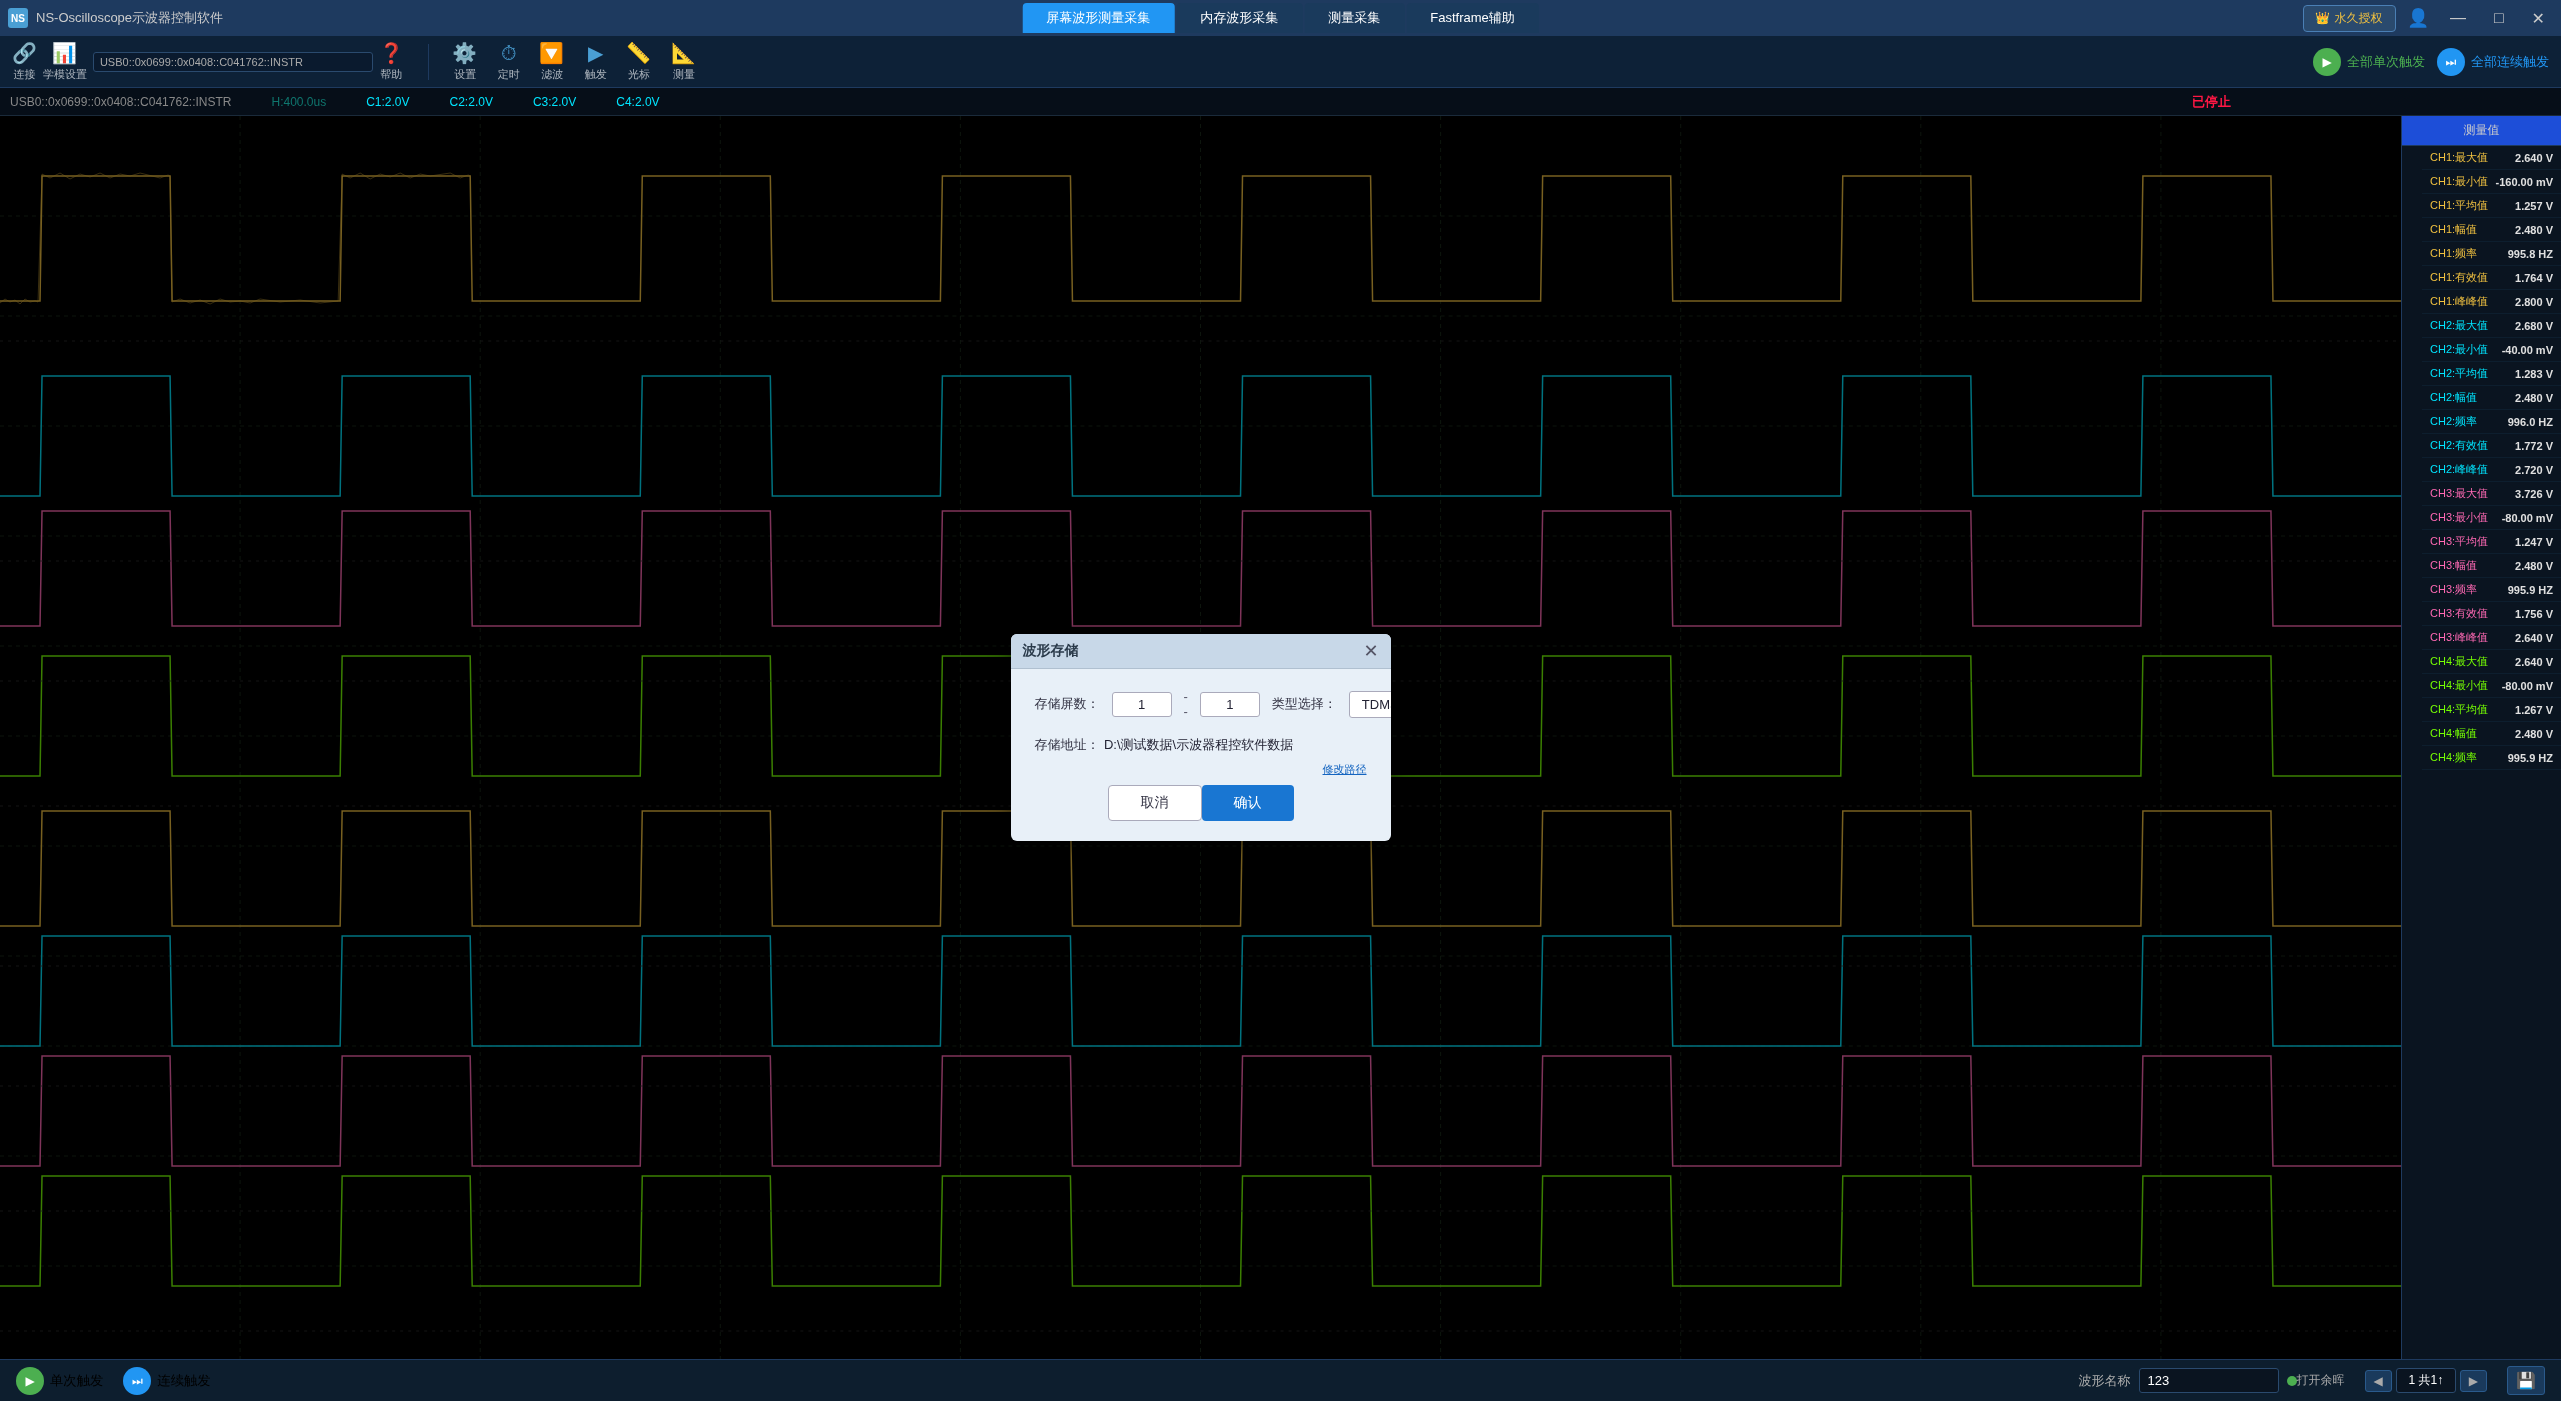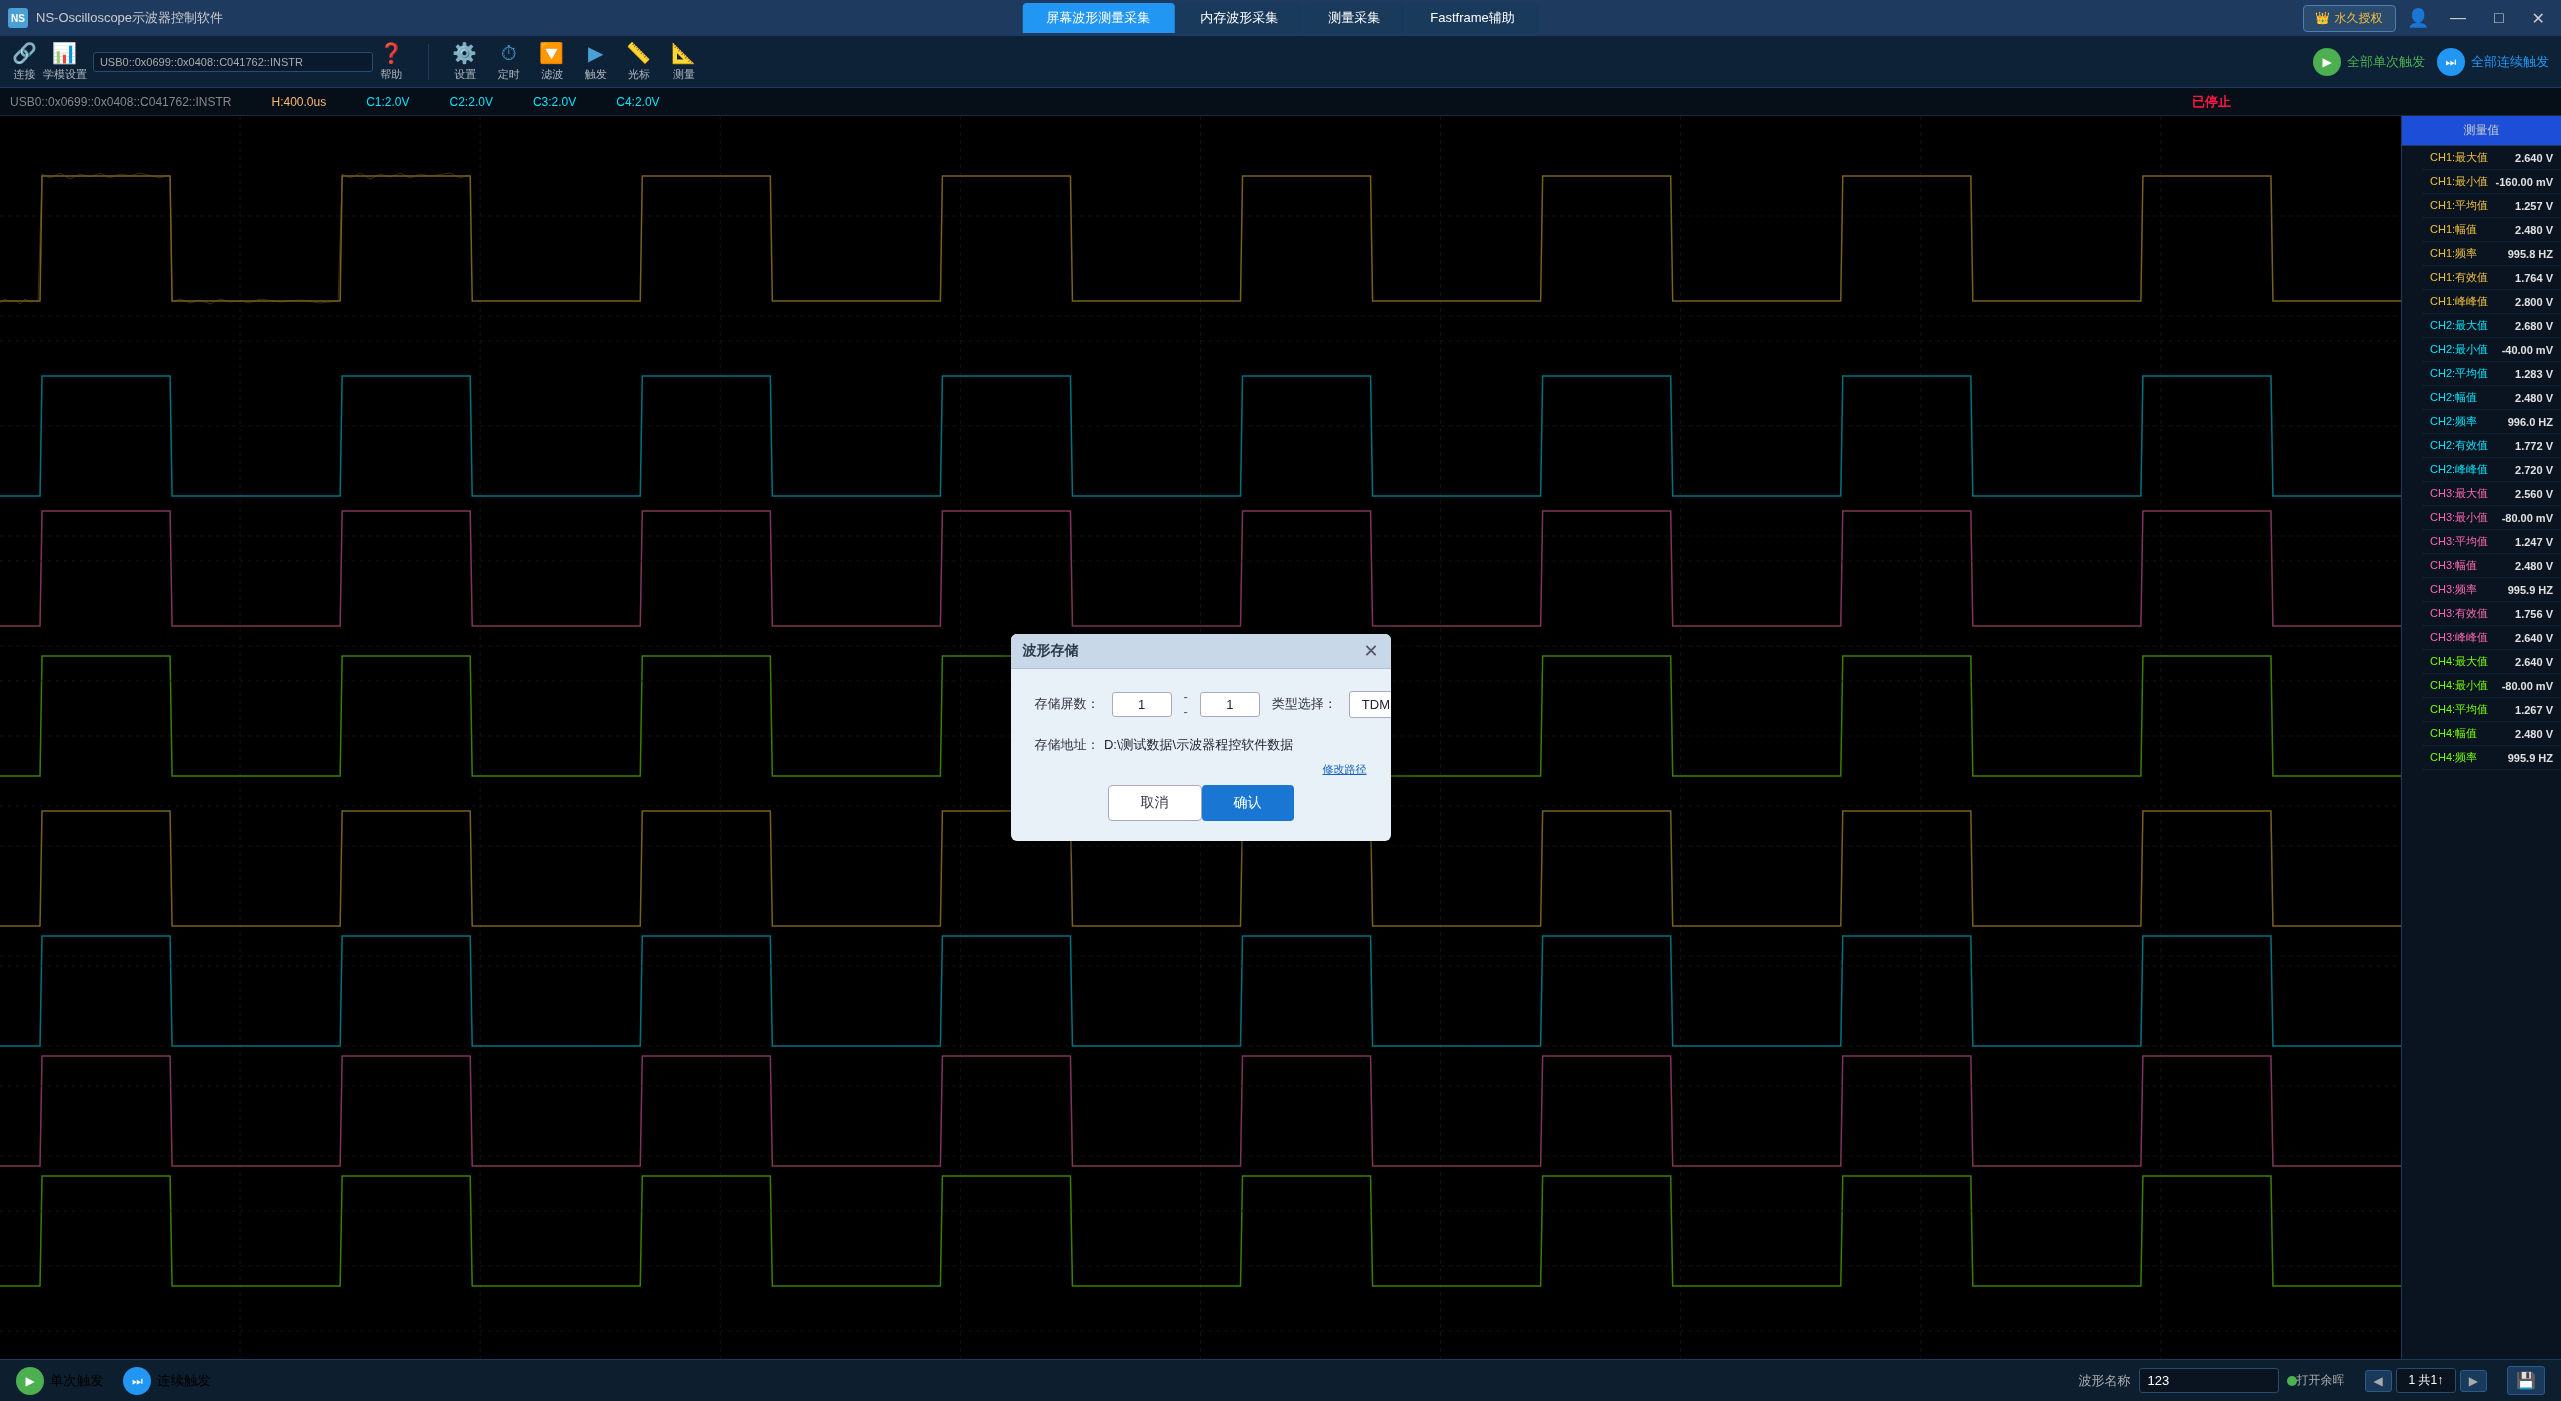--- a/index.html
+++ b/index.html
@@ -40,21 +40,21 @@
     .play-icon { width: 28px; height: 28px; background: #4caf50; border-radius: 50%; display: flex; align-items: center; justify-content: center; color: white; font-size: 12px; }
     .play-icon-blue { width: 28px; height: 28px; background: #2196F3; border-radius: 50%; display: flex; align-items: center; justify-content: center; color: white; font-size: 12px; }
 
     
     .status-bar {
       width: 100%; height: 28px; background: #060e18;
       display: flex; align-items: center; padding: 0 10px; gap: 40px;
       border-bottom: 1px solid #1a2a3a;
     }
     .status-item { color: #888; font-size: 12px; }
-    .status-item.yellow { color: #fdba74; }
+    .status-item.yellow { color: #0f766e; }
     .status-item.cyan { color: #00e5ff; }
     .status-stop { color: #ff1744; font-weight: bold; font-size: 13px; margin-left: auto; margin-right: 320px; }
 
     
     .main-area { display: flex; width: 100%; height: calc(1401px - 36px - 52px - 28px - 42px); }
 
     
     .osc-display {
       flex: 1; background: #c4b5fd; position: relative; overflow: hidden;
     }
@@ -415,21 +415,21 @@
         <div class="meas-row ch2">
           <span class="meas-label">CH2:有效值</span>
           <span class="meas-value">1.772 V</span>
         </div>
         <div class="meas-row ch2">
           <span class="meas-label">CH2:峰峰值</span>
           <span class="meas-value">2.720 V</span>
         </div>
         <div class="meas-row ch3">
           <span class="meas-label">CH3:最大值</span>
-          <span class="meas-value">2.560 V</span>
+          <span class="meas-value">3.726 V</span>
         </div>
         <div class="meas-row ch3">
           <span class="meas-label">CH3:最小值</span>
           <span class="meas-value">-80.00 mV</span>
         </div>
         <div class="meas-row ch3">
           <span class="meas-label">CH3:平均值</span>
           <span class="meas-value">1.247 V</span>
         </div>
         <div class="meas-row ch3">

